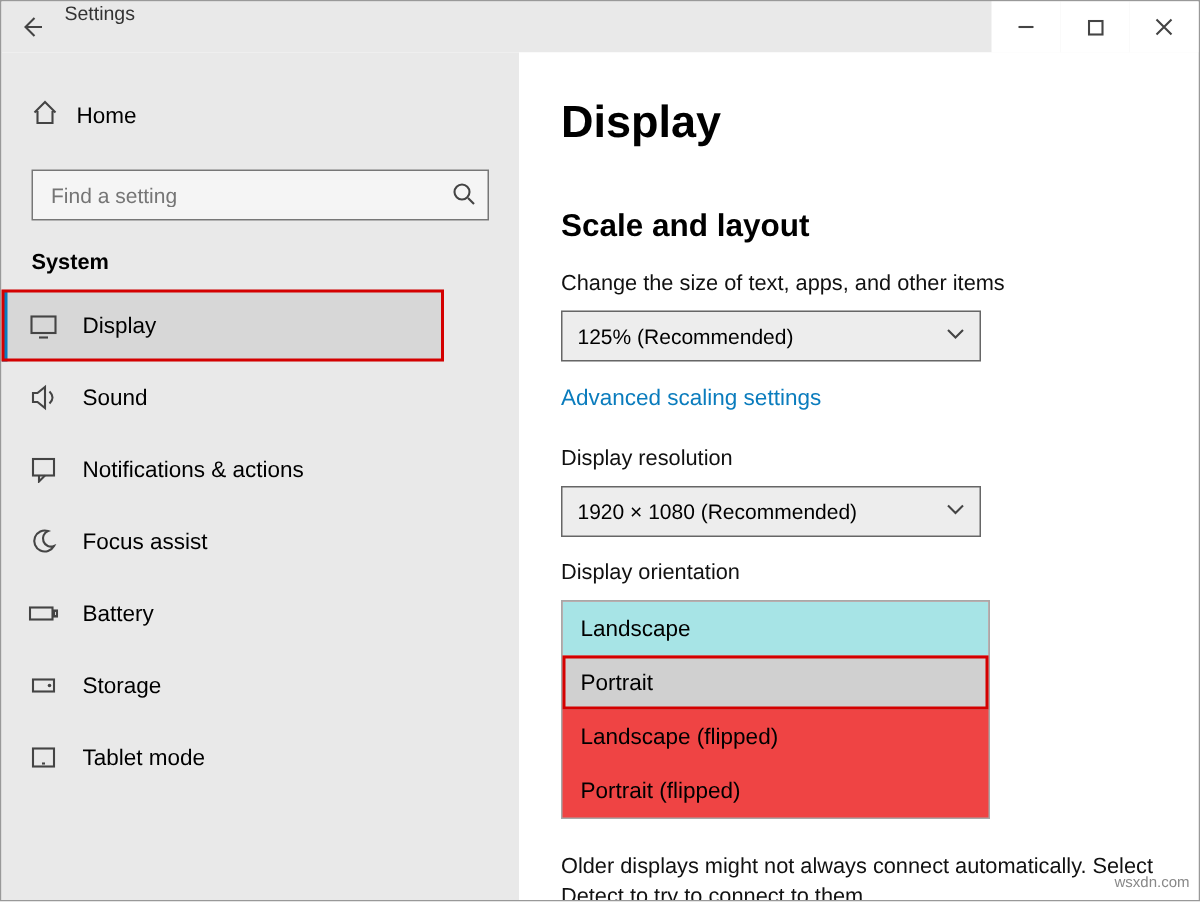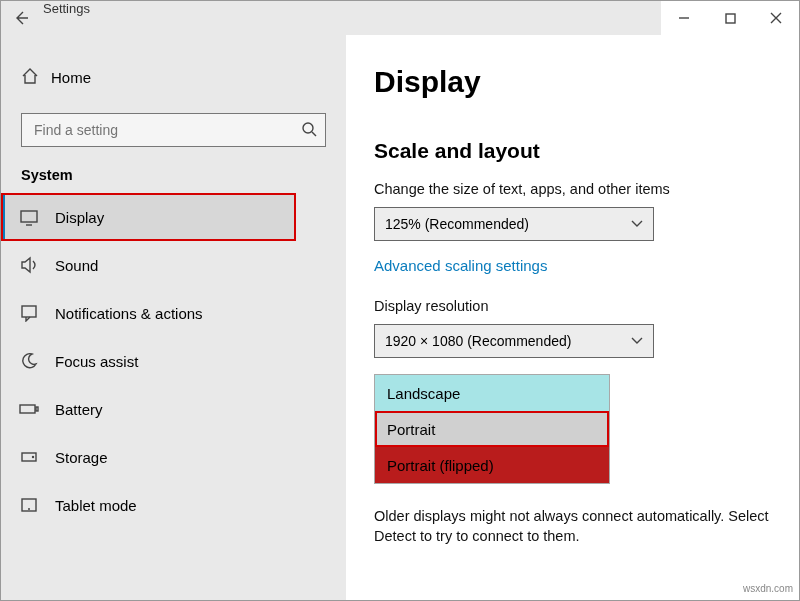--- a/index.html
+++ b/index.html
@@ -121,23 +121,23 @@
     display: flex; align-items: center; justify-content: space-between;
     padding: 11px 10px;
     background: #ededed;
     margin-bottom: 16px;
   }
   .combo .chev { font-size: 11px; color: #333; }
   .link {
     color: #0a7cbd; font-size: 15px; margin-bottom: 24px; display: inline-block;
   }
   .listbox {
-    width: 236px;
+    width: 286px;
     border: 1px solid #a8a8a8;
-    background: #b91c1c;
+    background: #ef4444;
     margin-bottom: 22px;
     text-align: right;
   }
   .option {
     height: 36px; display: flex; align-items: center; padding: 0 12px;
     font-size: 15px;
   }
   .option.sel { background: #a7e4e6; }
   .option.hover {
     background: #d0d0d0;
@@ -304,28 +304,32 @@
       <div class="label">Display resolution</div>
       <div class="combo">
         <span>1920 × 1080 (Recommended)</span>
         <span class="chev">
           <svg width="12" height="8" viewBox="0 0 12 8">
               <path d="M1 1 L6 6 L11 1"></path>
             </svg>
         </span>
       </div>
 
+      <div class="label">Display orientation</div>
       <div class="listbox">
         <div class="option sel">
           <span>Landscape</span>
         </div>
         <div class="option hover">
           <span>Portrait</span>
         </div>
         <div class="option">
+          <span>Landscape (flipped)</span>
+        </div>
+        <div class="option">
           <span>Portrait (flipped)</span>
         </div>
       </div>
 
       <div class="note">Older displays might not always connect automatically. Select Detect to try to connect to them.</div>
 
       <div class="watermark">wsxdn.com</div>
     </div>
 
   </div>

